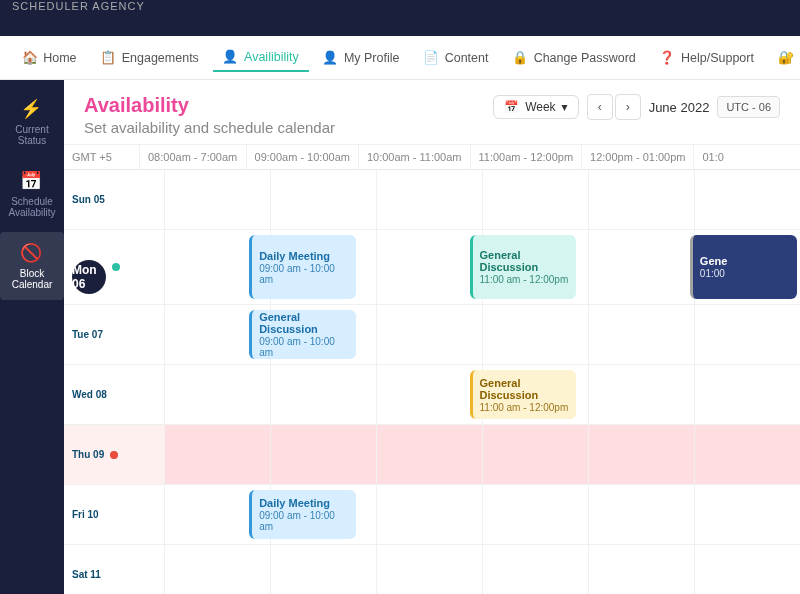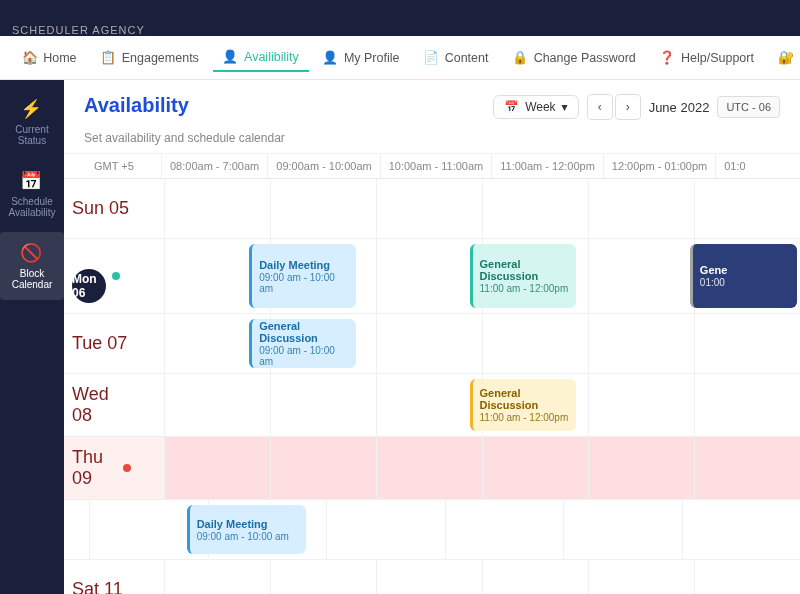--- a/index.html
+++ b/index.html
@@ -3,21 +3,21 @@
   <meta charset="utf-8">
   <style>
     * { box-sizing: border-box; margin: 0; padding: 0; }
     body { font-family: 'Segoe UI', Arial, sans-serif; font-size: 13px; background: #fff; color: #333; overflow: hidden; }
 
     
     .top-bar {
       height: 36px;
       background: #1a1f3c;
       display: flex;
-      align-items: flex-end;
+      align-items: flex-start;
       padding: 0 12px;
       gap: 8px;
     }
     .top-bar-brand {
       color: #aaa;
       font-size: 11px;
       letter-spacing: 1px;
     }
 
     
@@ -93,26 +93,26 @@
       padding: 14px 20px 8px 20px;
       display: flex;
       align-items: flex-start;
       justify-content: space-between;
       border-bottom: 1px solid #f0f0f0;
       flex-shrink: 0;
     }
     .page-header-left h1 {
       font-size: 20px;
       font-weight: 600;
-      color: #1d4ed8;
+      color: #ec4899;
     }
     .page-header-left p {
-      font-size: 12px;
+      font-size: 15px;
       color: #888;
-      margin-top: 14px;
+      margin-top: 2px;
     }
     .page-header-right {
       display: flex;
       align-items: center;
       gap: 8px;
     }
     .week-selector {
       display: flex;
       align-items: center;
       border: 1px solid #ddd;
@@ -161,21 +161,20 @@
       display: flex;
       flex-direction: column;
     }
 
     
     .cal-header {
       display: flex;
       border-bottom: 1px solid #e8e8e8;
       flex-shrink: 0;
       background: #fff;
-      padding-left: 22px;
     }
     .cal-header-gmt {
       width: 75px;
       min-width: 75px;
       font-size: 11px;
       color: #888;
       padding: 6px 8px;
       display: flex;
       align-items: center;
     }
@@ -211,23 +210,23 @@
     .cal-row-label {
       width: 75px;
       min-width: 75px;
       padding: 10px 8px;
       display: flex;
       align-items: center;
       gap: 6px;
       flex-shrink: 0;
     }
     .day-label {
-      font-size: 18px;
-      color: #7f1d1d;
-      font-weight: 400;
+      font-size: 10px;
+      color: #0c4a6e;
+      font-weight: 700;
     }
     .day-dot {
       width: 8px;
       height: 8px;
       border-radius: 50%;
       background: #e74c3c;
       flex-shrink: 0;
     }
     .day-circle {
       width: 34px;
@@ -485,20 +484,23 @@
             <div class="cal-row-cells" style="position: relative;">
               <div class="cal-cell"></div>
               <div class="cal-cell"></div>
               <div class="cal-cell"></div>
               <div class="cal-cell"></div>
               <div class="cal-cell"></div>
               <div class="cal-cell"></div>
             </div>
           </div>
           <div class="cal-row">
+            <div class="cal-row-label">
+              <span class="day-label">Fri  10</span>
+            </div>
             <div class="cal-row-cells" style="position: relative;">
               <div class="cal-cell"></div>
               <div class="cal-cell"></div>
               <div class="cal-cell"></div>
               <div class="cal-cell"></div>
               <div class="cal-cell"></div>
               <div class="cal-cell"></div>
               <div class="event event-blue" style="left: 16.6667%; width: 16.1667%;">
                 <div class="event-title">Daily Meeting</div>
                 <div class="event-time">09:00 am - 10:00 am</div>

